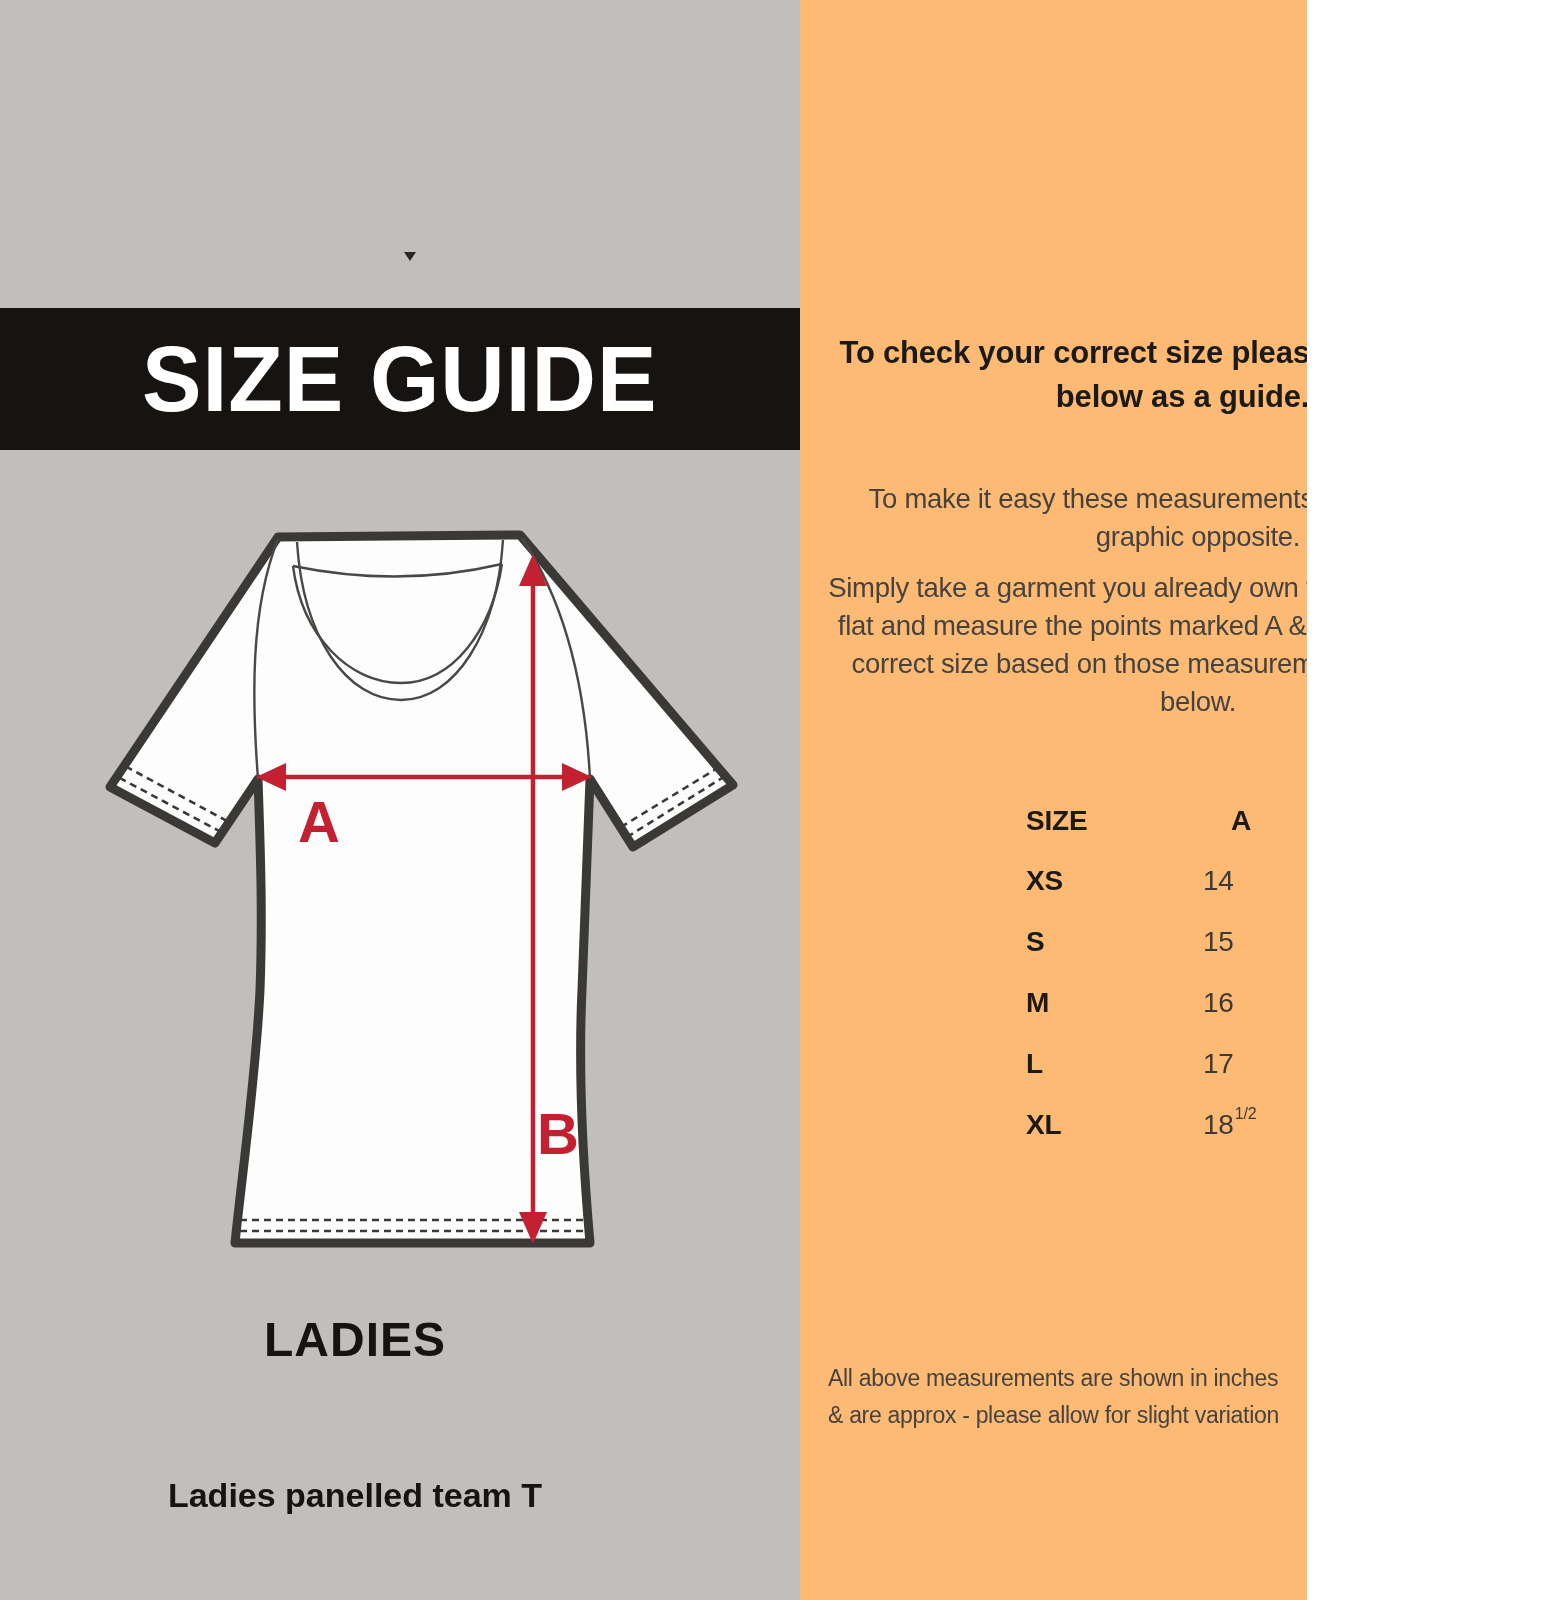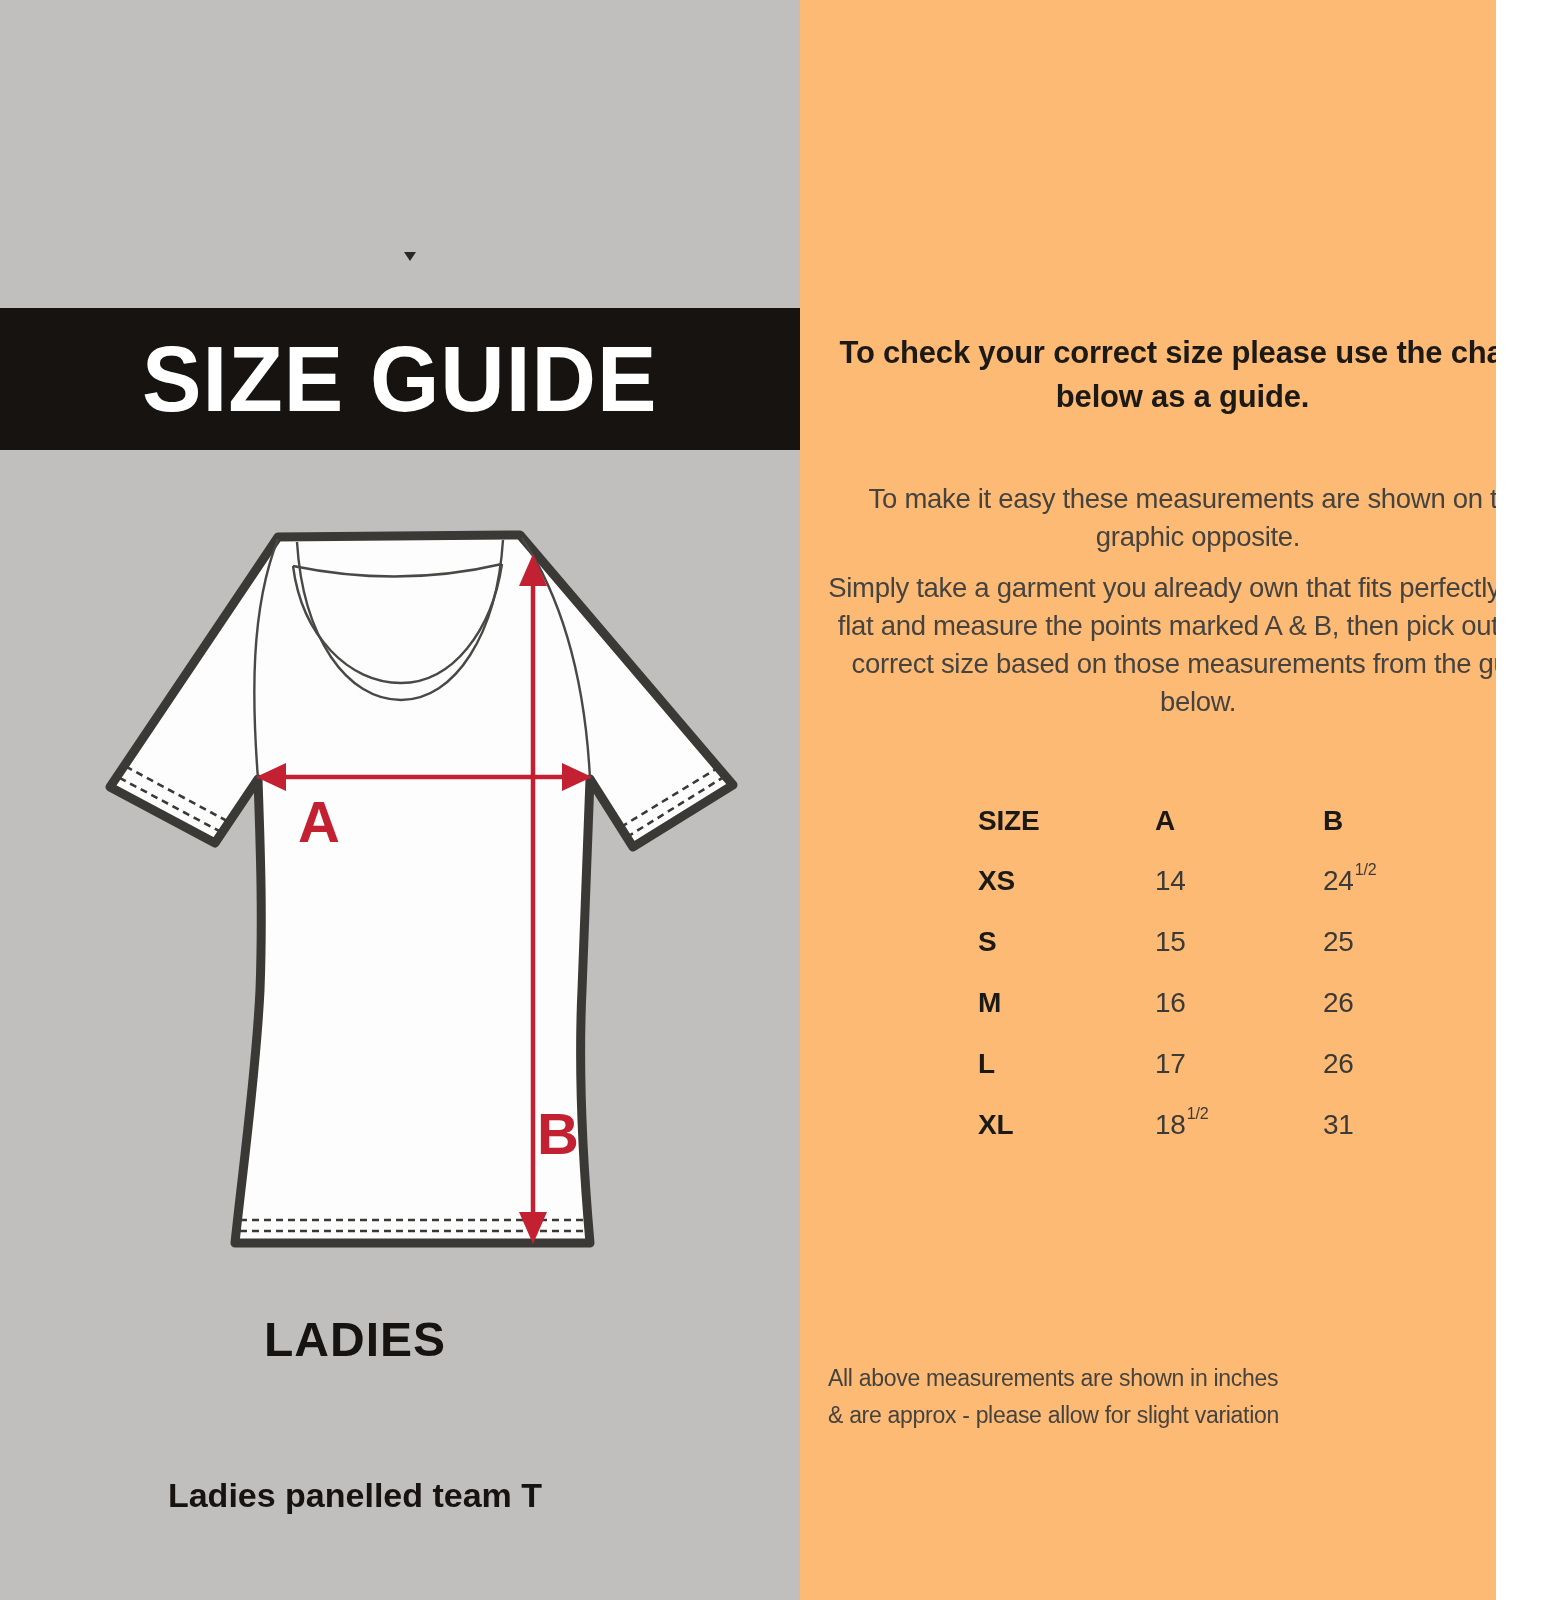--- a/index.html
+++ b/index.html
@@ -1,16 +1,16 @@
 <!DOCTYPE html>
 <html style="--gray: #c1bebe; --black: #161311; --red: #c32032; --ink: #3b3936;"><head>
 <meta charset="utf-8">
 <style>
   html,body{margin:0;padding:0;background:#fff;}
-  .page{position:relative;width:1496px;height:1600px;background:#ffffff;overflow:hidden;
+  .page{position:relative;width:1307px;height:1600px;background:#ffffff;overflow:hidden;
         font-family:"Liberation Sans",sans-serif;}
 
   
   .left-panel{position:absolute;left:0;top:0;width:800px;height:1600px;background:var(--gray,#c1bebe);}
   .tiny-marker{position:absolute;left:404px;top:252px;width:0;height:0;
                border-left:6px solid transparent;border-right:6px solid transparent;
                border-top:9px solid #2a2825;}
   .banner{position:absolute;left:0;top:308px;width:800px;height:142px;background:var(--black,#161311);
           display:flex;align-items:center;justify-content:center;}
   .banner-text{color:#ffffff;font-size:92px;font-weight:bold;letter-spacing:1px;transform:scaleX(0.97);
@@ -39,21 +39,21 @@
   .p1{top:464px;}
   .p2{top:553px;}
 
   .size-table{position:absolute;left:178px;top:792px;width:470px;}
   .trow{display:flex;height:61px;align-items:center;}
   .trow.thead{height:58px;}
   .cell{font-size:28px;color:#3c3a37;letter-spacing:-0.2px;}
   .c-size{width:177px;}
   .c-a{width:168px;}
   .c-b{flex:1;}
-  .th{font-weight:bold;color:#1c1a17;}
+  .th{font-weight:bold;color:#1c1a17;margin-left:48px;}
   .cell sup{font-size:16px;position:relative;top:-4px;margin-left:1px;vertical-align:super;}
 
   .footnote{position:absolute;left:12px;top:1344px;width:740px;text-align:left;margin:16px;
             font-size:23px;line-height:37px;color:#454340;letter-spacing:-0.3px;}
 </style>
 </head>
 <body>
 
 <div class="page">
 

